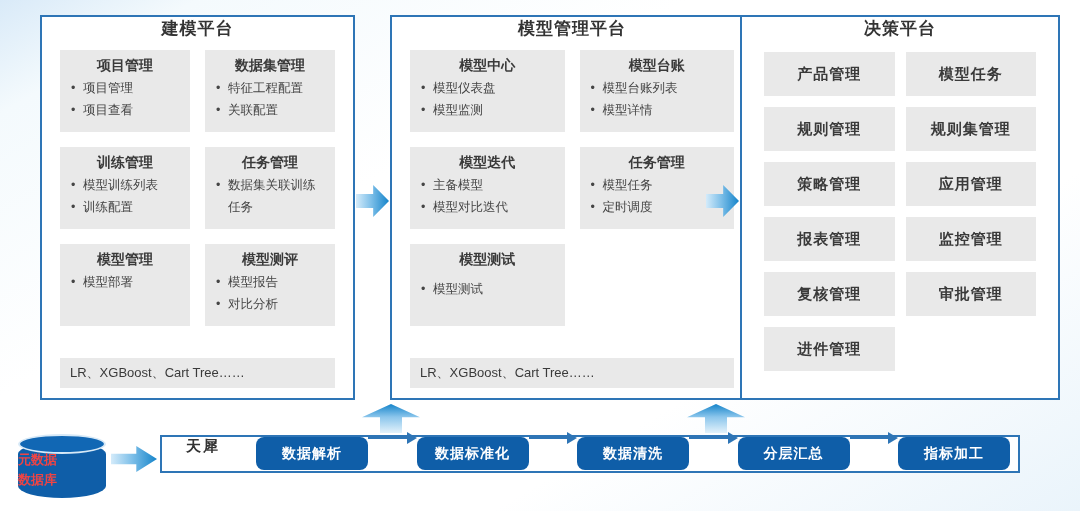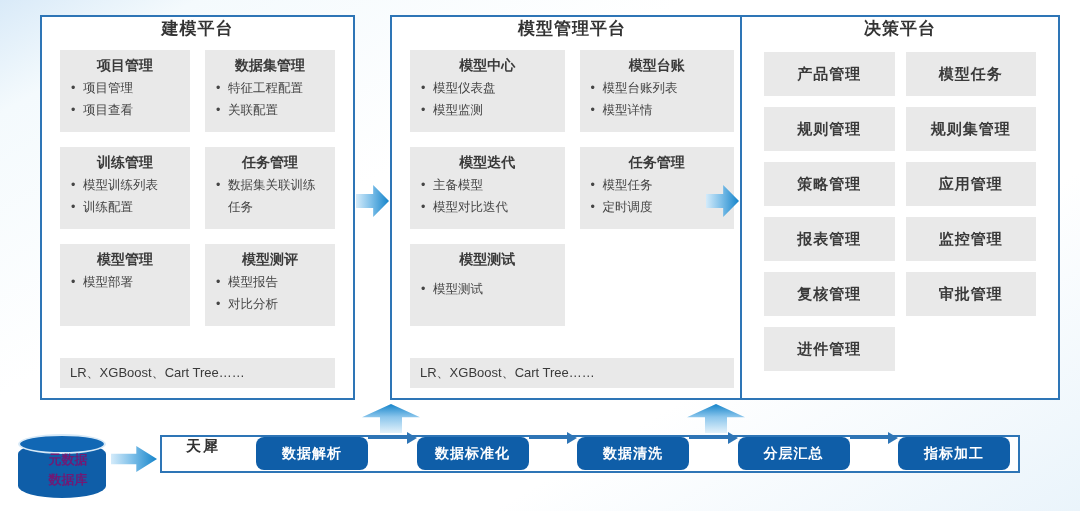--- a/index.html
+++ b/index.html
@@ -81,23 +81,23 @@
   .cyl-body {
     position:absolute; left:0; top:8px; width:88px; height:56px;
     background:#0f5ea8; border-radius:44px/12px;
   }
   .cyl-top {
     position:absolute; left:0; top:0; width:88px; height:20px;
     background:#1167b4; border-radius:50%;
     border:2px solid #d7e9f7;
   }
   .cyl-label {
-    position:absolute; left:6px; top:16px; width:88px;
-    color:#701a75; font-weight:bold; font-size:13px;
-    text-align:center; line-height:1.5;
+    position:absolute; left:0; top:16px; width:88px;
+    color:#ef4444; font-weight:bold; font-size:13px;
+    line-height:1.5;
   }
   .arrow-source {
     position:absolute; left:111px; top:446px; width:46px; height:26px;
     background:linear-gradient(to right,#d4ebfa 0%, #7fc0e9 45%, #1584ca 100%);
     clip-path:polygon(0 30%, 55% 30%, 55% 0, 100% 50%, 55% 100%, 55% 70%, 0 70%);
   }
   
   .pipeline {
     position:absolute; left:160px; top:435px; width:860px; height:38px;
     background:#ffffff; border:2px solid #2e75b6;

